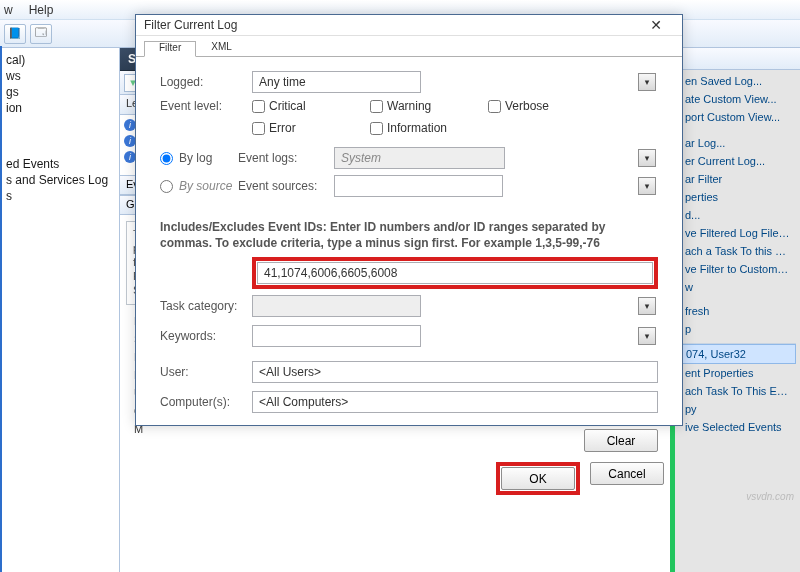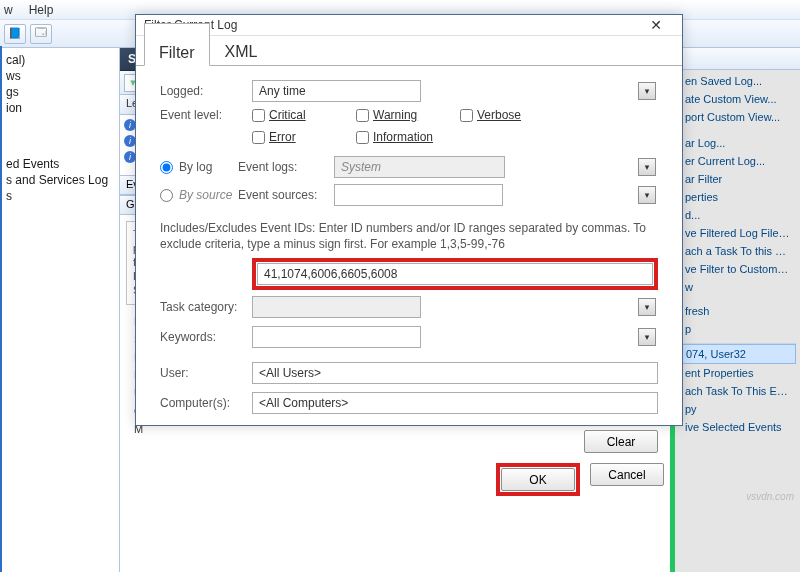--- a/index.html
+++ b/index.html
@@ -30,34 +30,34 @@
     .action-list { padding: 2px 4px; }
     .action-item { padding: 3px 6px; color: #004785; font-size: 11px; white-space: nowrap; overflow: hidden; text-overflow: ellipsis; }
     .action-item.sel { background: #cfe4ff; border: 1px solid #8fb8e8; }
 
     
     .dialog { position: absolute; left: 135px; top: 14px; width: 548px; height: 412px; background: #fff; border: 1px solid #4a6a92; box-shadow: 0 0 12px rgba(0,0,0,.18); display: flex; flex-direction: column; }
     .dlg-title { height: 28px; background: #fff; display: flex; align-items: center; padding: 0 8px; font-size: 12px; color: #333; border-bottom: 1px solid #e0e0e0; }
     .dlg-title .spacer { flex: 1; }
     .close-btn { width: 36px; height: 20px; display: flex; align-items: center; justify-content: center; font-size: 14px; color: #333; }
     .tabstrip { height: 26px; display: flex; align-items: flex-end; padding-left: 8px; border-bottom: 1px solid #b0b0b0; margin-top: 4px; }
-    .tab { padding: 20px 14px 3px; font-size: 16px; color: #333; border: 1px solid transparent; }
+    .tab { padding: 0 14px 3px; font-size: 10px; color: #333; border: 1px solid transparent; }
     .tab.active { background: #fff; border: 1px solid #b0b0b0; border-bottom: 1px solid #fff; position: relative; top: 1px; }
     .dlg-body { flex: 1; padding: 12px 24px 0 24px; color: #333; }
     .form-row { display: flex; align-items: center; min-height: 26px; margin-bottom: 4px; }
     .form-label { width: 92px; color: #555; font-size: 12px; }
     .wide-combo, .wide-input { flex: 1; height: 22px; border: 1px solid #abadb3; padding: 2px 6px; background: #fff; font: inherit; color: #333; }
-    .checks { display: flex; flex-wrap: wrap; gap: 4px; text-decoration: underline; }
+    .checks { display: flex; flex-wrap: wrap; gap: 18px; }
     .chk { display: flex; align-items: center; gap: 4px; width: 100px; }
     .chk input { width: 13px; height: 13px; }
     .radio-row { display: flex; align-items: center; margin-bottom: 6px; }
     .radio-lab { width: 78px; display: flex; align-items: center; gap: 6px; color: #888; font-style: italic; }
     .radio-lab.enabled { color: #555; font-style: normal; }
     .sub-label { width: 96px; color: #555; }
-    .desc { margin: 14px 0 6px; color: #555; line-height: 1.35; }
+    .desc { margin: 22px 0 6px; color: #555; line-height: 1.35; font-weight: bold; }
     .hl-red { border: 4px solid #d81e1e; padding: 1px; }
     .btn-row { display: flex; justify-content: flex-end; padding: 10px 18px 14px; gap: 10px; }
     .btn { min-width: 74px; height: 23px; background: linear-gradient(#fdfdfd,#e5e5e5); border: 1px solid #8d8d8d; border-radius: 2px; font: inherit; }
     .clear-row { display: flex; justify-content: flex-end; margin-top: 14px; }
     .clear-row .btn { min-width: 74px; }
     .drop-btn { position: absolute; right: 2px; top: 2px; width: 18px; height: 18px; background: linear-gradient(#f7f7f7,#d8d8d8); border: 1px solid #8d8d8d; display: flex; align-items: center; justify-content: center; font-size: 9px; }
     .combo-wrap { position: relative; flex: 1; }
 
     .outer-border { position: absolute; left: 0; top: 46px; width: 2px; height: 526px; background: #2d6ecb; pointer-events:none; }
     .wm { position:absolute; right:6px; bottom:70px; font-size:10px; color:#bbb; font-style:italic;margin-left:28px; }

